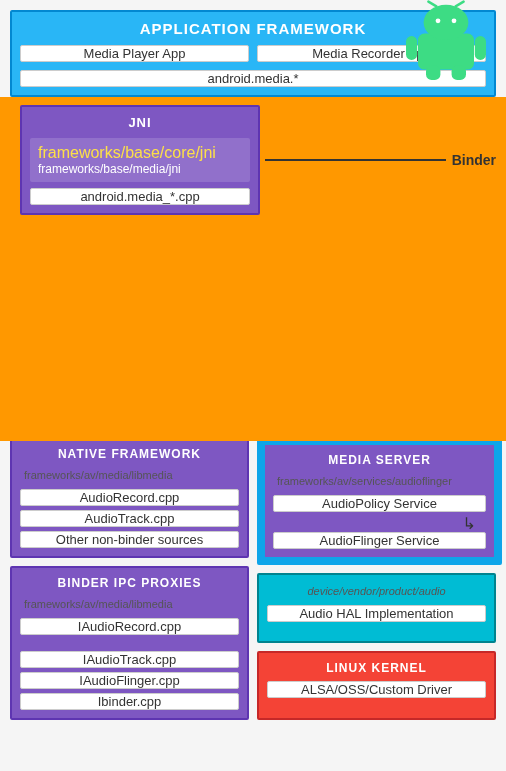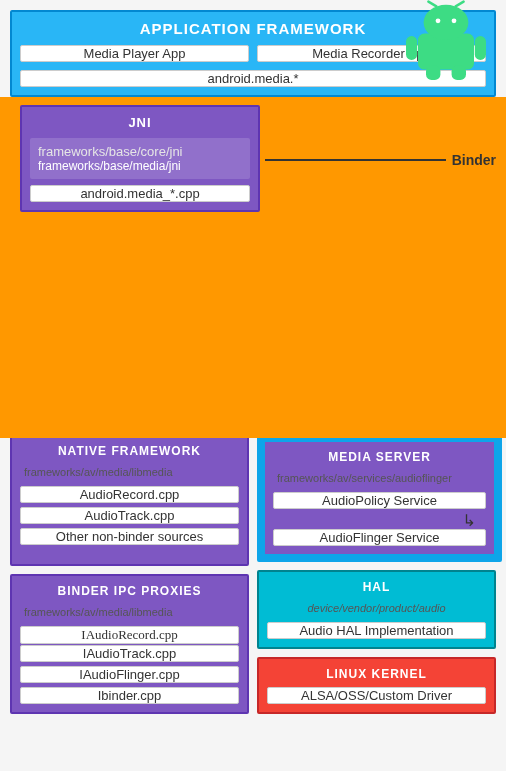--- a/index.html
+++ b/index.html
@@ -210,21 +210,21 @@
       <div class="white-box">Media Recorder App</div>
     </div>
     <div class="white-box full">android.media.*</div>
   </div>
 
   <div class="orange-section" style="padding: 8px 0 0 0; min-height: 210px; position: relative;">
 
     <div class="jni-box" style="position:relative; top:0; left:10px; width:240px;">
       <div class="jni-title">JNI</div>
       <div style="background:rgba(255,255,255,0.15); padding:6px 8px; margin-bottom:6px; border-radius:2px;">
-        <div style="color:#e5e5e5; font-size:13px;">frameworks/base/core/jni</div>
+        <div style="color:#fde047; font-size:16px;">frameworks/base/core/jni</div>
         <div style="color:white; font-size:12px;">frameworks/base/media/jni</div>
       </div>
       <div class="white-box">android.media_*.cpp</div>
     </div>
 
     <div style="position:absolute; top:55px; left:265px; right:10px; display:flex; align-items:center;">
       <div style="flex:1; height:2px; background:#333;"></div>
       <div style="font-size:14px; font-weight:bold; color:#333; margin-left:6px; white-space:nowrap;">Binder</div>
     </div>
 
@@ -239,21 +239,21 @@
         <div class="subsection-title">NATIVE FRAMEWORK</div>
         <div class="sub-text">frameworks/av/media/libmedia</div>
         <div class="white-box" style="margin-bottom:4px;">AudioRecord.cpp</div>
         <div class="white-box" style="margin-bottom:4px;">AudioTrack.cpp</div>
         <div class="white-box">Other non-binder sources</div>
       </div>
 
       <div class="binder-ipc">
         <div class="subsection-title">BINDER IPC PROXIES</div>
         <div class="sub-text">frameworks/av/media/libmedia</div>
-        <div class="white-box" style="margin-bottom:1px;font-family:Liberation Serif, serif;">IAudioRecord.cpp</div>
+        <div class="white-box" style="margin-bottom:16px;">IAudioRecord.cpp</div>
         <div class="white-box" style="margin-bottom:4px;">IAudioTrack.cpp</div>
         <div class="white-box" style="margin-bottom:4px;">IAudioFlinger.cpp</div>
         <div style="position:relative;">
           <div class="white-box">Ibinder.cpp</div>
 
         </div>
       </div>
 
     </div>
 
@@ -262,21 +262,20 @@
       <div class="media-server">
         <div class="subsection-title">MEDIA SERVER</div>
         <div class="sub-text">frameworks/av/services/audioflinger</div>
         <div class="white-box" style="margin-bottom:4px;">AudioPolicy Service</div>
 
         <div style="text-align:right; padding-right:10px; font-size:16px; color:#333; line-height:1;">↳</div>
         <div class="white-box">AudioFlinger Service</div>
       </div>
 
       <div class="hal-box">
-        <div class="subsection-title">HAL</div>
         <div class="sub-text sub-text-italic" style="font-style:italic;">device/vendor/product/audio</div>
         <div class="white-box">Audio HAL Implementation</div>
       </div>
 
       <div class="linux-kernel">
         <div class="subsection-title">LINUX KERNEL</div>
         <div class="white-box">ALSA/OSS/Custom Driver</div>
       </div>
 
     </div>

